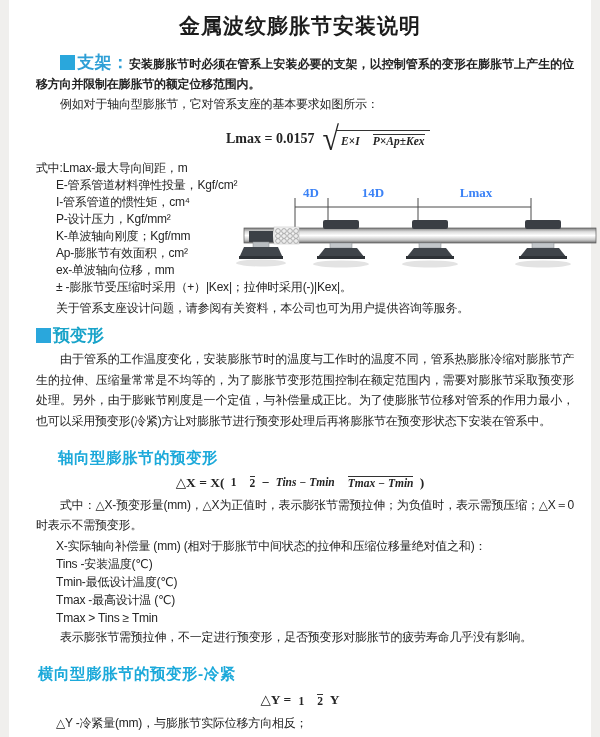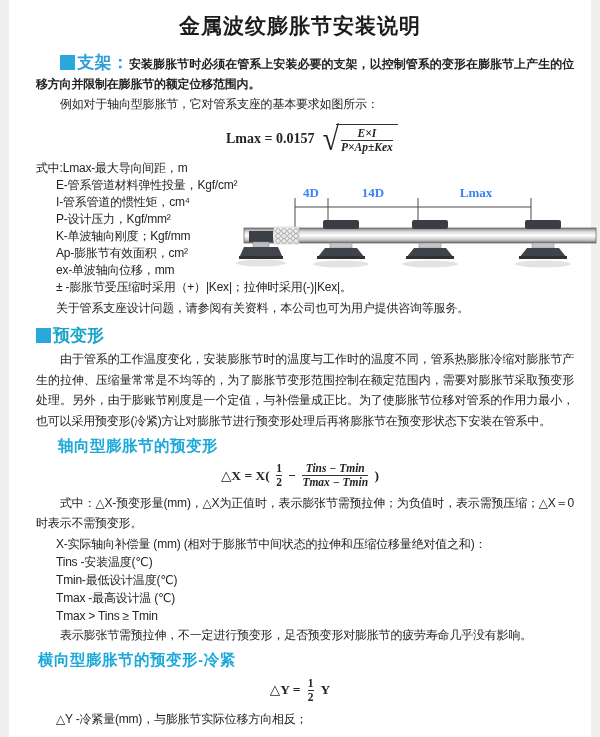--- a/index.html
+++ b/index.html
@@ -15,40 +15,40 @@
 
   .sec-mark{display:inline-block;width:15px;height:15px;background:#2aa7dc;vertical-align:-2px;margin-right:2px;}
   .sec-label{font-size:17px;font-weight:bold;color:#2e9fd6;letter-spacing:0;}
   .sec-label.teal{color:#18a3c9;}
   .bold-run{font-weight:bold;color:#222;}
 
   .sec-head{margin:9px 0 3px 36px;line-height:20px;}
 
   
   .fserif{font-family:"Liberation Serif","DejaVu Serif",serif;}
-  .frac{display:inline-flex;flex-direction:column;align-items:center;vertical-align:middle;font-size:11.5px;line-height:13px;}
+  .frac{display:inline-flex;flex-direction:row;align-items:center;vertical-align:middle;font-size:11.5px;line-height:13px;gap:13px;}
   .frac .den{border-top:1.2px solid #333;}
   .ital{font-style:italic;}
 
   .formula1{margin:7px 0 3px 226px;height:36px;font-size:14px;font-weight:bold;display:flex;align-items:center;}
   .formula1 .lhs{margin-right:8px;}
   .radical{font-size:30px;font-weight:400;line-height:28px;transform:scaleY(1.12);margin-right:-3px;}
   .radicand{display:inline-block;border-top:1.5px solid #333;padding:2px 5px 0 5px;}
   .radicand .frac{font-weight:bold;}
 
   .vars{margin:3px 0 0 36px;font-size:12px;line-height:17px;letter-spacing:-0.2px;}
   .vars div{white-space:nowrap;}
   .vars .vind{padding-left:20px;}
   .note-line{margin:3px 26px 0 36px;text-indent:20px;font-size:12px;line-height:18px;letter-spacing:-0.2px;}
 
   
   .diagram{position:absolute;left:236px;top:186px;width:362px;height:86px;z-index:2;}
   .dim-label{position:absolute;top:-1px;transform:translateX(-50%);font-family:"Liberation Serif","DejaVu Serif",serif;font-weight:bold;font-size:13px;color:#3b82f6;}
 
-  .sub-head{margin:5px 0 2px;font-size:15.5px;font-weight:bold;color:#1ca9da;line-height:19px;letter-spacing:0.5px;}
+  .sub-head{margin:17px 0 2px;font-size:15.5px;font-weight:bold;color:#1ca9da;line-height:19px;letter-spacing:0.5px;}
   .sub1{margin-left:58px;}
   .sub2{margin-left:38px;}
 
   .formula2{margin:7px 0 4px;text-align:center;font-size:13.5px;font-weight:bold;}
   .formula2 .piece{vertical-align:middle;text-align:center;}
   .formula2 .frac{margin:0 3px;}
   .formula3{margin:8px 0 6px;text-align:center;font-size:13.5px;font-weight:bold;}
   .formula3 .frac{margin:0 4px;}
 
   .vars2{margin:2px 0 0 56px;font-size:12px;line-height:18px;letter-spacing:-0.2px;}

